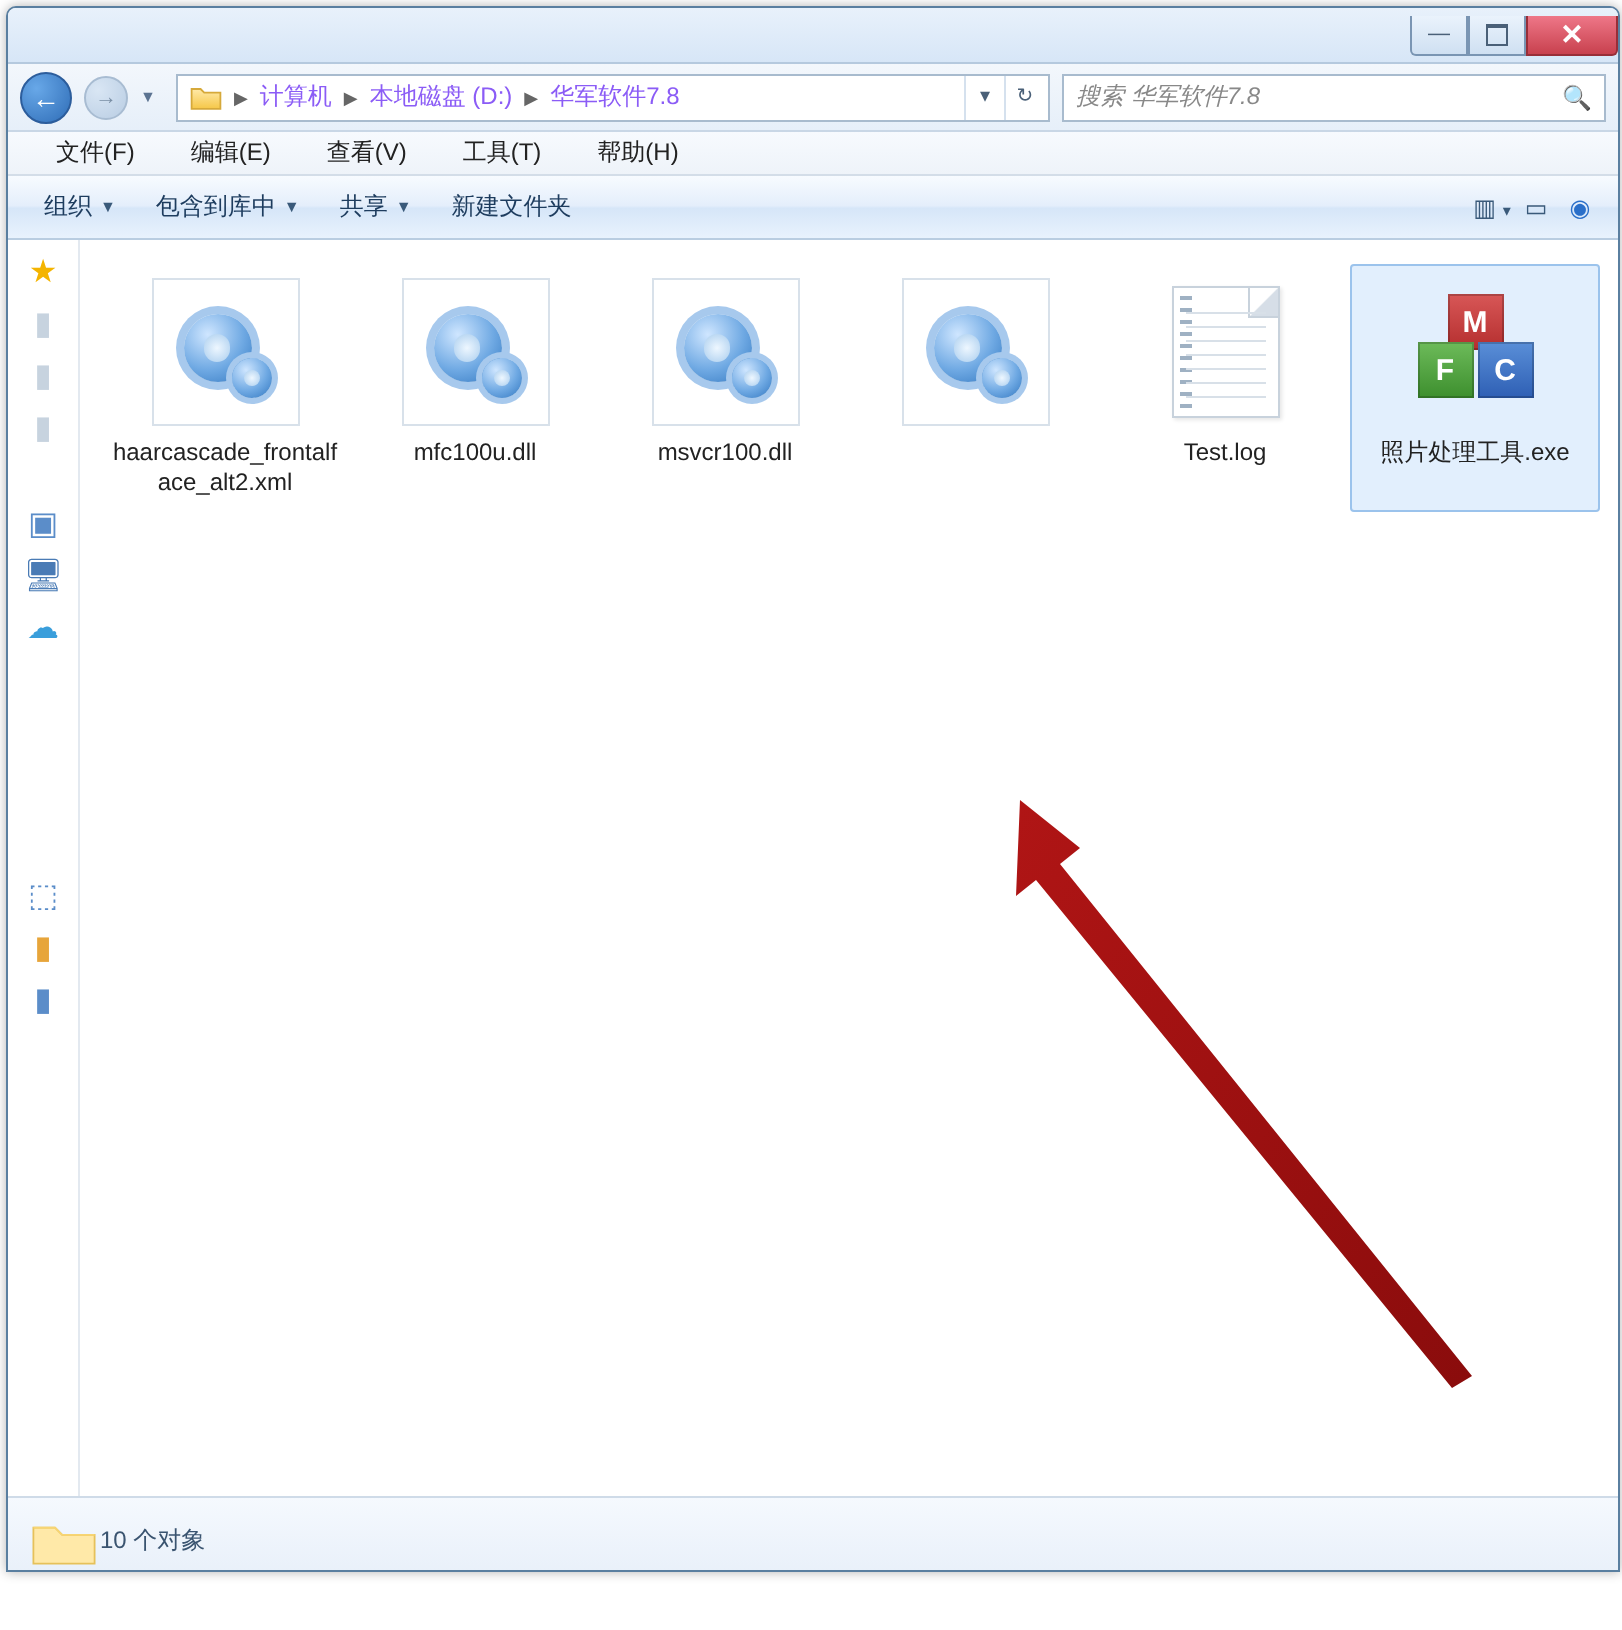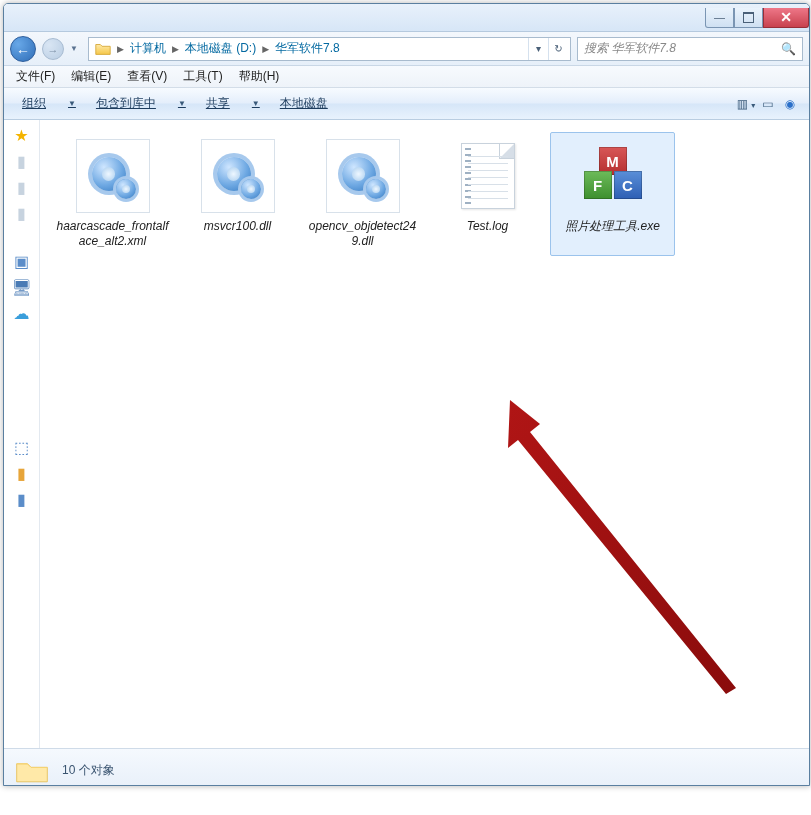--- a/index.html
+++ b/index.html
@@ -14,51 +14,51 @@
 .win-btn.close { background: linear-gradient(#e78, #c8414e); color: #fff; border-color: #982e38; width: 46px; border-radius: 0 0 3px 0; font-size: 14px; font-weight: bold; }
 .win-btn.max::before { content: ""; width: 9px; height: 8px; border: 1px solid #4a6078; border-top-width: 2px; }
 
 
 .navrow { height: 34px; background: linear-gradient(#f3f7fc,#e6eff9); display: flex; align-items: center; padding: 0 6px; gap: 6px; border-bottom: 1px solid #c9d7e6; }
 .nav-btn { width: 26px; height: 26px; border-radius: 50%; background: radial-gradient(circle at 30% 30%, #68a8e8, #2f6db7); border: 1px solid #2c5d9c; display: flex; align-items: center; justify-content: center; color: #fff; font-size: 14px; }
 .nav-btn.fwd { background: radial-gradient(circle at 30% 30%, #d9e6f4, #b9cde3); color: #7a8fa5; border-color: #a8bcd2; width: 22px; height: 22px; font-size: 11px; }
 .nav-drop { width: 12px; color: #5b7391; font-size: 8px; }
 .address { flex: 1; height: 24px; border: 1px solid #a8bbce; background: #fff; display: flex; align-items: center; font-size: 12px; padding: 0 2px; }
 .address .folder-ico { width: 18px; height: 18px; margin: 0 3px; }
-.address .crumb { padding: 0 4px; color: #0369a1; white-space: nowrap; text-align: center; }
+.address .crumb { padding: 0 4px; color: #8b5cf6; white-space: nowrap; text-align: center; }
 .address .sep { color: #666; font-size: 9px; padding: 0 2px; }
 .address .tail { margin-left: auto; display: flex; }
 .address .tail span { width: 20px; text-align: center; color: #4a6078; font-size: 10px; border-left: 1px solid #d5e1ee; line-height: 22px; }
-.search { width: 226px; height: 24px; border: 1px solid #a8bbce; background: #fff; display: flex; align-items: center; font-size: 12px; color: #888; padding: 0 6px; font-style: italic; }
+.search { width: 272px; height: 24px; border: 1px solid #a8bbce; background: #fff; display: flex; align-items: center; font-size: 12px; color: #888; padding: 0 6px; font-style: italic; }
 .search .mag { margin-left: auto; color: #4f6d95; font-style: normal; }
 
 
 .menubar { height: 22px; background: linear-gradient(#f7fafe,#eef3f9); display: flex; align-items: center; font-size: 12px; padding: 0 4px; border-bottom: 1px solid #d3dde8; }
-.menubar span { padding: 0 8px; color: #222; }
+.menubar span { padding: 0 8px; color: #222; margin-left: 12px; }
 
 
 .toolbar { height: 32px; background: linear-gradient(#f7fbff,#e4eefb 48%,#d6e6f8 52%,#e8f2fd); display: flex; align-items: center; font-size: 12px; padding: 0 8px; border-bottom: 1px solid #b9cde1; color: #1d3c5e; }
-.toolbar .titem { padding: 0 10px; display: flex; align-items: center; gap: 22px; text-decoration: underline; }
+.toolbar .titem { padding: 0 10px; display: flex; align-items: center; gap: 4px; }
 .toolbar .drop { font-size: 8px; color: #3a5a7a; }
 .toolbar .spacer { flex: 1; }
 .toolbar .ticon { width: 22px; text-align: center; color: #3a5a7a; }
 
 
 .bodyarea { display: flex; height: 628px; }
 .sidebar { width: 36px; background: #fff; border-right: 1px solid #e3e9f0; padding: 6px 4px; display: flex; flex-direction: column; gap: 8px; align-items: center; }
 .sidebar .sico { width: 20px; height: 18px; font-size: 16px; text-align: center; }
 .content { flex: 1; background: #fff; position: relative; overflow: hidden; padding: 12px 0 0 10px; }
 
 
 .files { display: flex; flex-wrap: wrap; align-content: flex-start; }
 .fileitem { width: 125px; display: flex; flex-direction: column; align-items: center; padding: 6px 4px; font-size: 12px; color: #222; text-align: center; border: 1px solid transparent; }
 .fileitem.selected { background: #e2effd; border: 1px solid #9bc3ec; border-radius: 2px; }
 .thumb { width: 74px; height: 74px; background: #fff; border: 1px solid #d8e1ea; display: flex; align-items: center; justify-content: center; margin-bottom: 6px; position: relative; }
 .thumb.noborder { border: none; background: transparent; }
-.fname { line-height: 1.25; word-break: break-all; max-width: 118px; font-style: italic; }
+.fname { line-height: 1.25; word-break: break-all; max-width: 118px; }
 
 
 .gear { position: relative; width: 46px; height: 46px; }
 .gear .big, .gear .small { position: absolute; border-radius: 50%; background: radial-gradient(circle at 35% 30%, #cfe6ff, #6fa9e3 55%, #2f75bf); }
 .gear .big { width: 34px; height: 34px; left: 2px; top: 4px; box-shadow: 0 0 0 4px #a7c9ed, 0 1px 2px rgba(0,0,0,.25); }
 .gear .big::after, .gear .small::after { content:""; position:absolute; inset:30%; border-radius:50%; background: radial-gradient(circle,#eef7ff,#a9cdee); }
 .gear .small { width: 20px; height: 20px; right: 0; bottom: 0; box-shadow: 0 0 0 3px #a7c9ed, 0 1px 2px rgba(0,0,0,.25); }
 
 
 .textpage { width: 54px; height: 66px; background: #fff; border: 1px solid #c8d2dc; position: relative; box-shadow: 1px 1px 2px rgba(0,0,0,.1); }
@@ -71,21 +71,21 @@
 .cube { position:absolute; width:28px; height:28px; transform: rotate(0deg); color:#fff; font-weight:bold; font-size:15px; display:flex; align-items:center; justify-content:center; }
 .cube.m { left:17px; top:0; background: linear-gradient(#d85757,#b42e2e); }
 .cube.f { left:2px; top:24px; background: linear-gradient(#6dbb5a,#3d8f2e); }
 .cube.c { left:32px; top:24px; background: linear-gradient(#5a8fd8,#2e5fb4); }
 .cube::before { content:""; position:absolute; inset:0; border:1px solid rgba(0,0,0,.2); }
 
 
 .arrow { position: absolute; pointer-events: none; }
 
 
-.statusbar { height: 44px; background: linear-gradient(#f5f9fe,#e7eff9); border-top: 1px solid #cfdbe8; display: flex; align-items: center; padding: 0 10px; font-size: 12px; color: #3a5470; gap: 12px; }
+.statusbar { height: 44px; background: linear-gradient(#f5f9fe,#e7eff9); border-top: 1px solid #cfdbe8; display: flex; align-items: center; padding: 0 10px; font-size: 12px; color: #3a5470; }
 .statusbar .sfolder { width: 36px; height: 30px; }
 
 
 .folder-shape { fill: url(#fg); }
 
 
 .bgtabs { position:absolute; top:4px; left:8px; display:flex; gap:6px; }
 .bgtab { height:22px; padding:0 12px; background:#e8eef5; border:1px solid #c4cfdb; border-bottom:none; border-radius:3px 3px 0 0; font-size:11px; color:#b3bcc6; display:flex; align-items:center; gap:5px; }
 .bgtab .dot { width:12px; height:12px; border-radius:2px; background:#d0d7de; }
 </style>
@@ -161,21 +161,21 @@
       </div>
     <div class="titem">
         <span>包含到库中</span>
         <span class="drop">▼</span>
       </div>
     <div class="titem">
         <span>共享</span>
         <span class="drop">▼</span>
       </div>
     <div class="titem">
-        <span>本地磁盘</span>
+        <span>新建文件夹</span>
       </div>
     <div class="spacer"></div>
     <div class="ticon">▥ <span class="drop">▾</span></div>
     <div class="ticon">▭</div>
     <div class="ticon" style="color:#2a6fc9">◉</div>
   </div>
 
   <div class="bodyarea">
     <div class="sidebar">
       <div class="sico" style="color:#f4b400">★</div>
@@ -203,30 +203,38 @@
             </div>
             <div class="fname">haarcascade_frontalface_alt2.xml</div>
           </div>
           <div class="fileitem">
             <div class="thumb">
               <div class="gear">
                 <div class="big"></div>
                 <div class="small"></div>
               </div>
             </div>
+            <div class="fname">mfc100u.dll</div>
+          </div>
+          <div class="fileitem">
+            <div class="thumb">
+              <div class="gear">
+                <div class="big"></div>
+                <div class="small"></div>
+              </div>
+            </div>
             <div class="fname">msvcr100.dll</div>
           </div>
           <div class="fileitem">
             <div class="thumb">
               <div class="gear">
                 <div class="big"></div>
                 <div class="small"></div>
               </div>
             </div>
-            <div class="fname">opencv_objdetect249.dll</div>
           </div>
           <div class="fileitem">
             <div class="thumb noborder">
               <div class="textpage">
                 <div class="spiral"></div>
                 <div class="lines"></div>
               </div>
             </div>
             <div class="fname">Test.log</div>
           </div>

